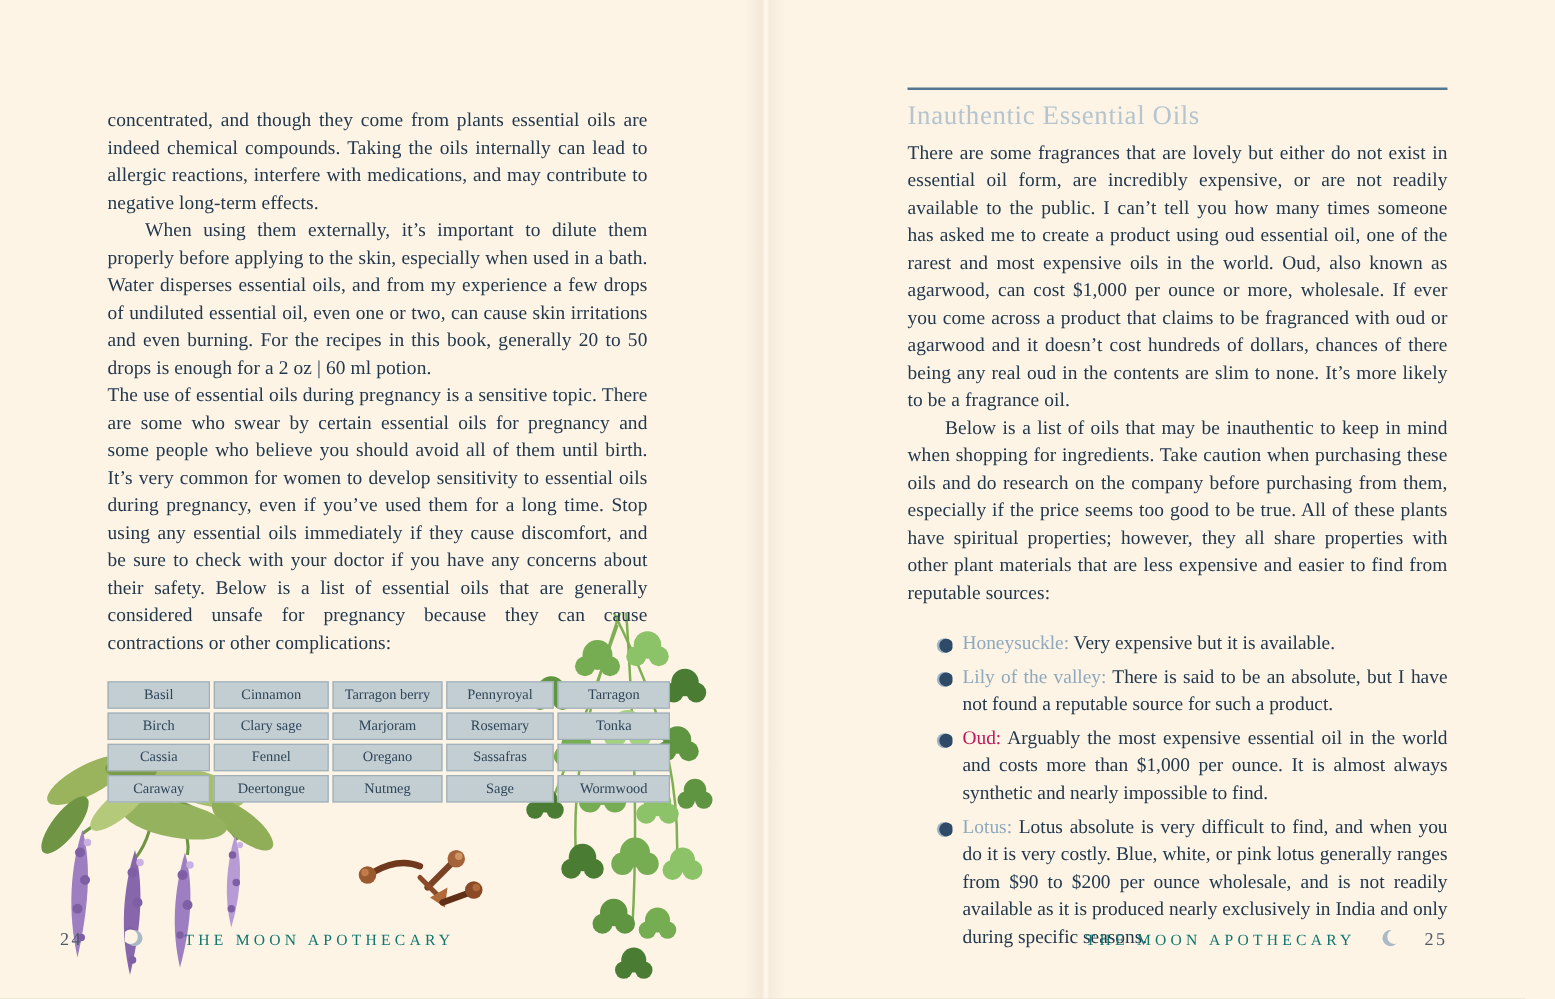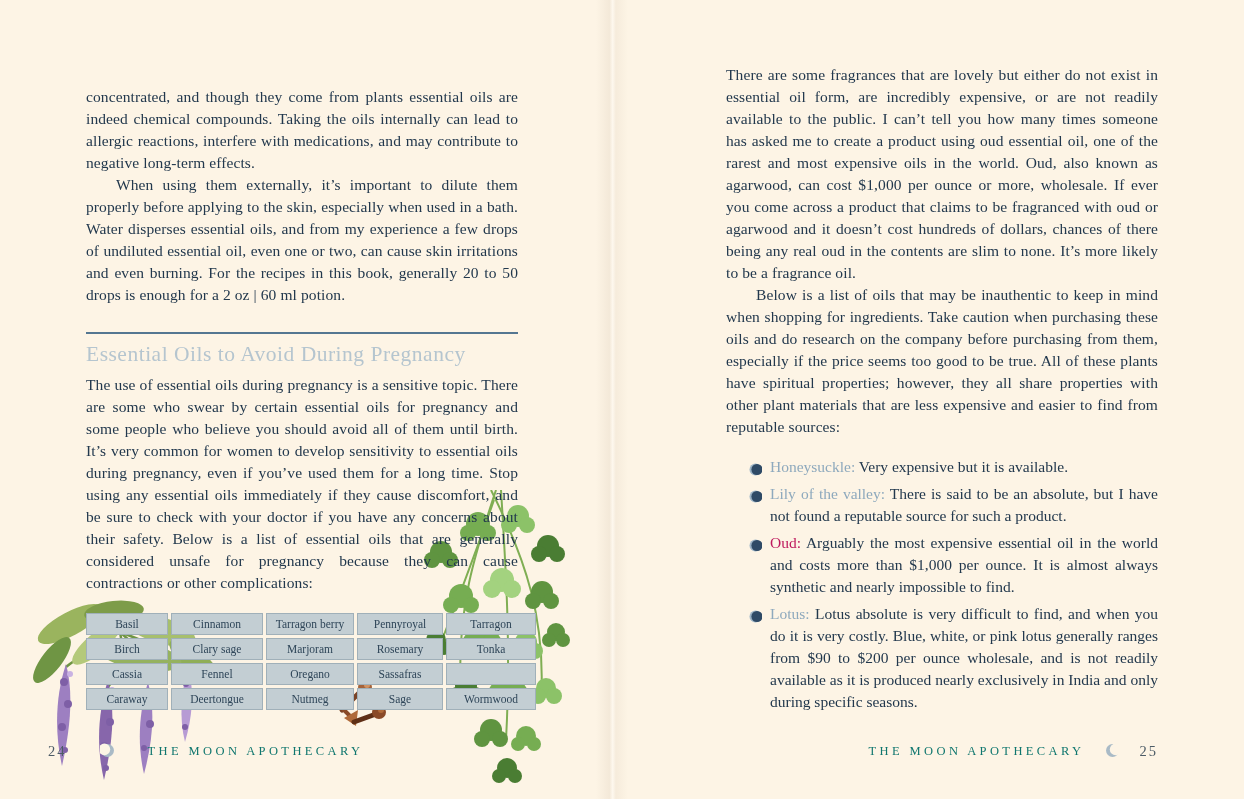--- a/index.html
+++ b/index.html
@@ -217,24 +217,20 @@
             <circle cx="93" cy="286" r="7"></circle>
             <circle cx="109" cy="286" r="7"></circle>
           </g>
       </g>
     </svg>
 
     <div class="content-left">
       <p class="body">concentrated, and though they come from plants essential oils are indeed chemical compounds. Taking the oils internally can lead to allergic reactions, interfere with medications, and may contribute to negative long-term effects.</p>
       <p class="body pindent">When using them externally, it’s important to dilute them properly before applying to the skin, especially when used in a bath. Water disperses essential oils, and from my experience a few drops of undiluted essential oil, even one or two, can cause skin irritations and even burning. For the recipes in this book, generally 20 to 50 drops is enough for a 2 oz | 60 ml potion.</p>
 
-      <div class="section">
-        <div class="rule"></div>
-        <h2 class="section-heading">Essential Oils to Avoid During Pregnancy</h2>
-      </div>
 
       <p class="body">The use of essential oils during pregnancy is a sensitive topic. There are some who swear by certain essential oils for pregnancy and some people who believe you should avoid all of them until birth. It’s very common for women to develop sensitivity to essential oils during pregnancy, even if you’ve used them for a long time. Stop using any essential oils immediately if they cause discomfort, and be sure to check with your doctor if you have any concerns about their safety. Below is a list of essential oils that are generally considered unsafe for pregnancy because they can cause contractions or other complications:</p>
 
       <table class="oils">
         <colgroup>
             <col style="width:82px">
             <col style="width:92px">
             <col style="width:88px">
             <col style="width:86px">
             <col style="width:90px">
@@ -280,20 +276,24 @@
           <circle cx="4.4" cy="6.4" r="5.8" fill="#fdf4e5"></circle>
         </svg>
       </span>
       <span class="booktitle">THE MOON APOTHECARY</span>
     </div>
   </div>
 
   <div class="page page-right">
     <div class="content-right">
 
+      <div class="section" style="margin-top:6px;">
+        <div class="rule"></div>
+        <h2 class="section-heading">Inauthentic Essential Oils</h2>
+      </div>
 
       <p class="body">There are some fragrances that are lovely but either do not exist in essential oil form, are incredibly expensive, or are not readily available to the public. I can’t tell you how many times someone has asked me to create a product using oud essential oil, one of the rarest and most expensive oils in the world. Oud, also known as agarwood, can cost $1,000 per ounce or more, wholesale. If ever you come across a product that claims to be fragranced with oud or agarwood and it doesn’t cost hundreds of dollars, chances of there being any real oud in the contents are slim to none. It’s more likely to be a fragrance oil.</p>
       <p class="body pindent">Below is a list of oils that may be inauthentic to keep in mind when shopping for ingredients. Take caution when purchasing these oils and do research on the company before purchasing from them, especially if the price seems too good to be true. All of these plants have spiritual properties; however, they all share properties with other plant materials that are less expensive and easier to find from reputable sources:</p>
 
       <div class="bullet-list">
 
         <div class="bullet-item">
           <span class="bullet-icon">
             <svg width="13" height="13" viewBox="0 0 13 13">
               <circle cx="6.5" cy="6.5" r="6" fill="#9db4c6"></circle>

